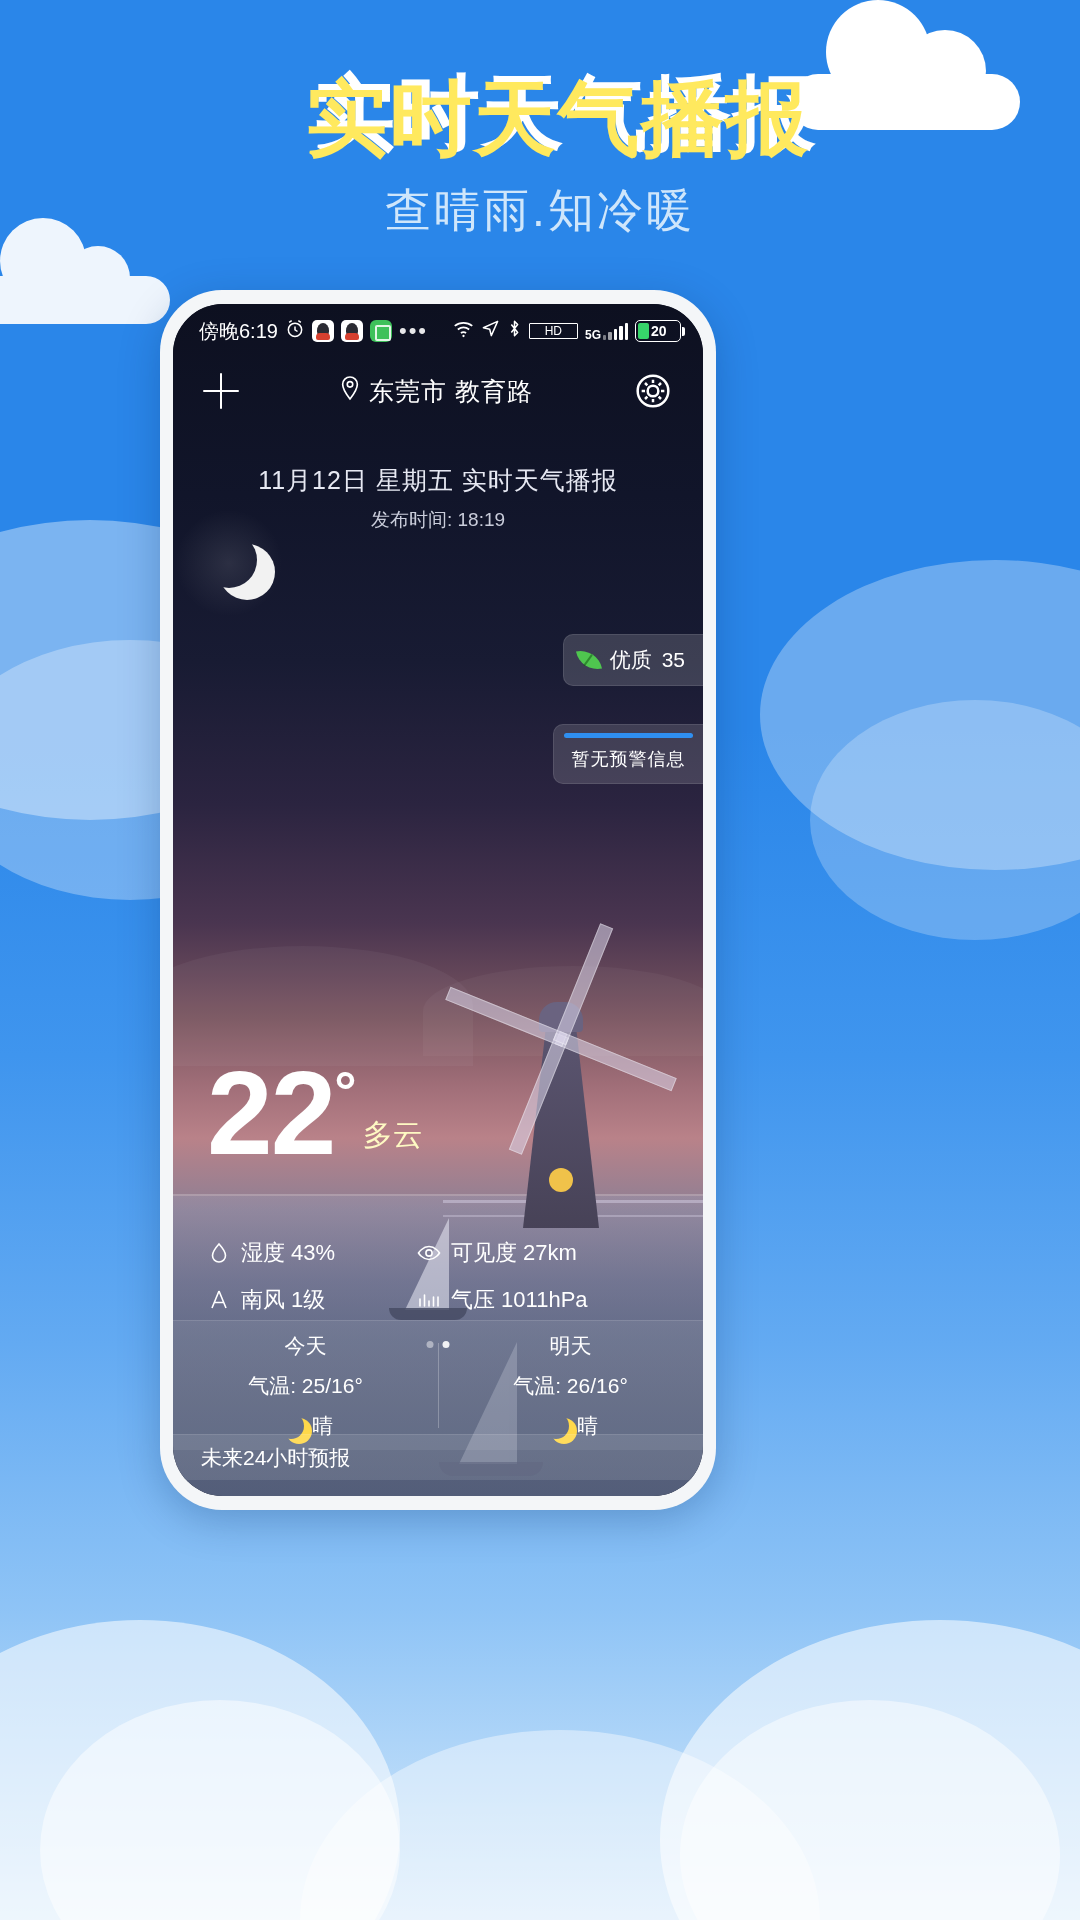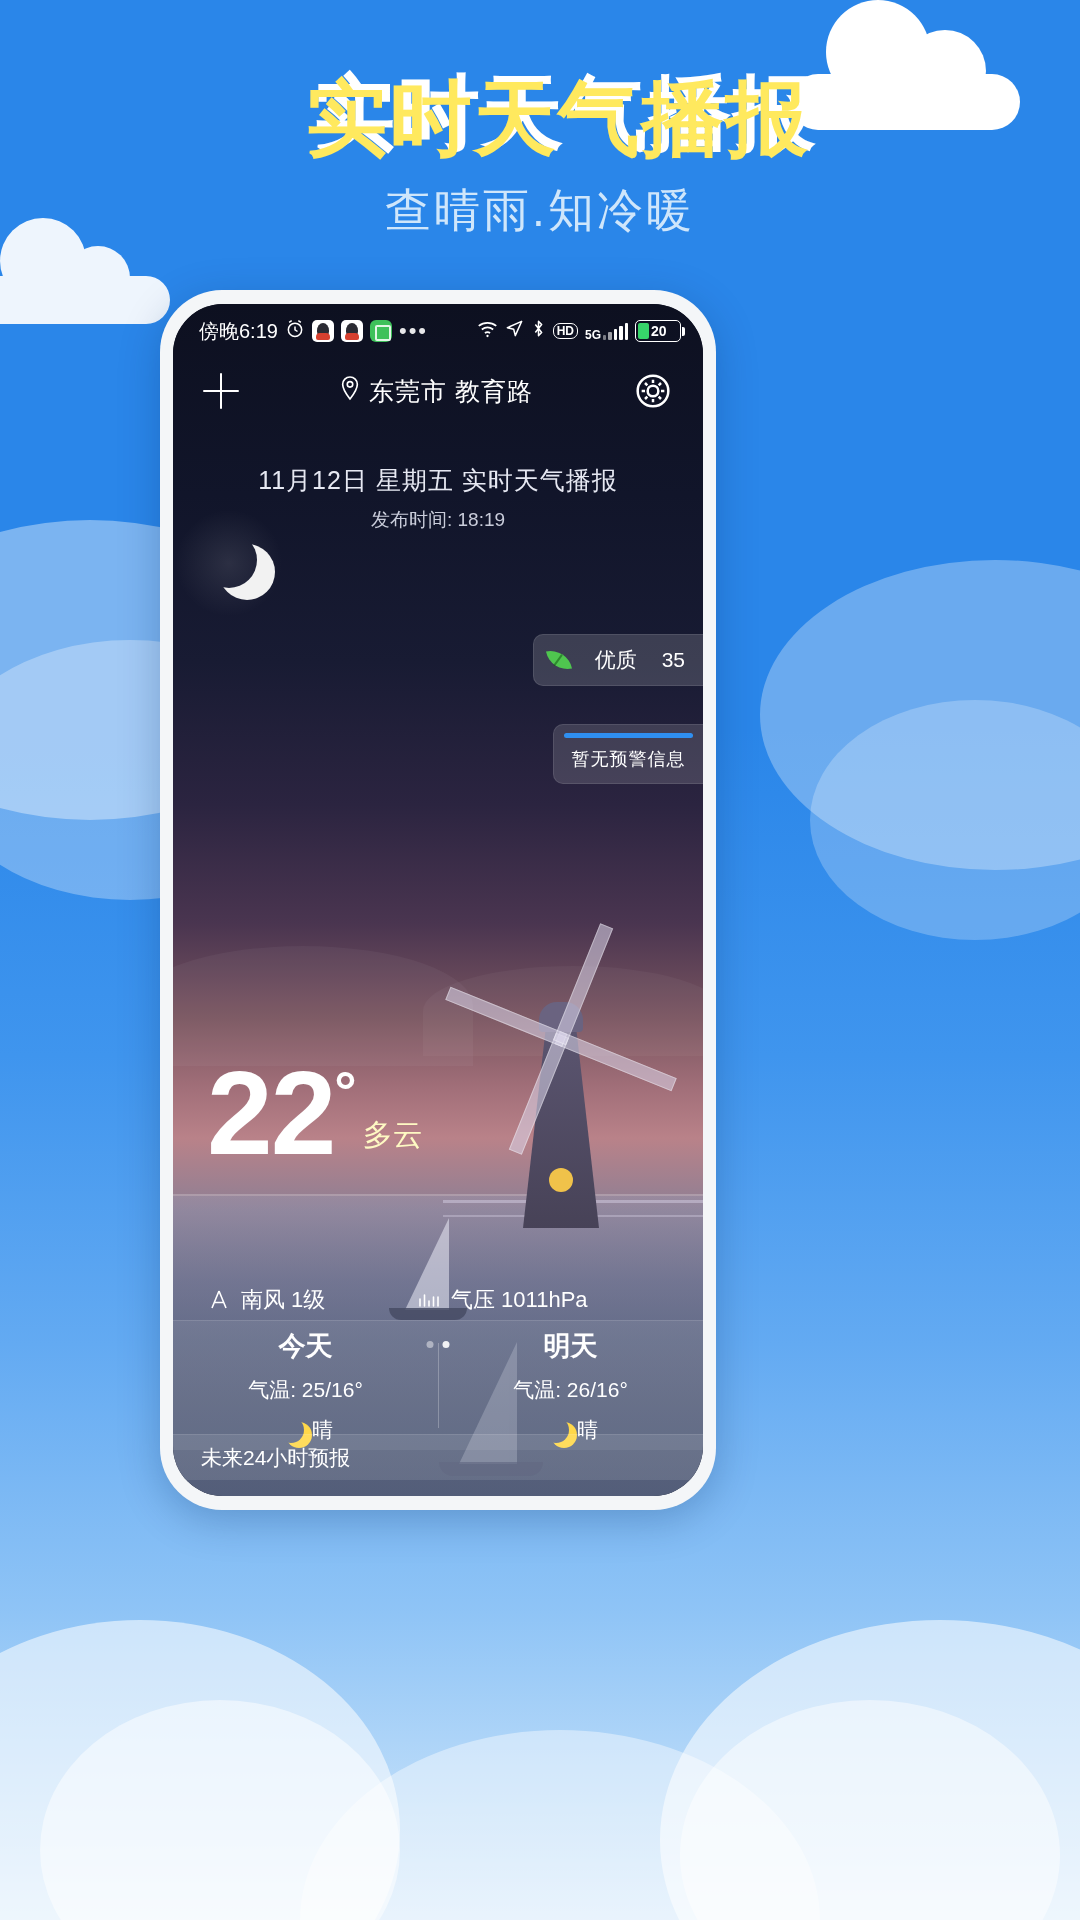--- a/index.html
+++ b/index.html
@@ -180,22 +180,22 @@
   .greenapp {
     width:22px; height:22px; background:#3ec15a; border-radius:6px;
     position:relative;
   }
   .greenapp::after{
     content:''; position:absolute; left:5px; top:5px; width:12px; height:12px;
     border:2px solid rgba(255,255,255,0.85); border-radius:2px;
   }
   .dots { letter-spacing:2px; font-size:22px; opacity:0.9; line-height:0.6; }
   .hd {
-    font-size:12px; font-weight:bold; border:1.6px solid #fff; border-radius:7px;
-    padding:0 3px; line-height:14px; color:#fff;
+    font-size:12px; font-weight:normal; border:1.6px solid #fff; border-radius:1px;
+    padding:0 15px; line-height:14px; color:#fff;
   }
   .fiveg { font-size:12px; font-weight:bold; line-height:10px; }
   .bars { display:flex; align-items:flex-end; gap:2px; height:17px; }
   .bars i { display:block; width:3.4px; background:#fff; border-radius:1px; }
   .bars i:nth-child(1){height:5px;opacity:.45}
   .bars i:nth-child(2){height:8px;opacity:.6}
   .bars i:nth-child(3){height:11px}
   .bars i:nth-child(4){height:14px}
   .bars i:nth-child(5){height:17px}
   .batt {
@@ -230,21 +230,21 @@
   }
   .date-main { font-size:25px; letter-spacing:1px; }
   .date-sub { font-size:19px; margin-top:10px; color:#c9ccda; }
 
   
   .aqi-badge {
     position:absolute; right:0; top:330px; z-index:6;
     background:rgba(255,255,255,0.16);
     border-radius:10px 0 0 10px;
     padding:11px 18px 11px 14px;
-    display:flex; align-items:center; gap:25px;
+    display:flex; align-items:center; gap:10px;
     color:#fff; font-size:21px;
     border:1px solid rgba(255,255,255,0.10);
     border-right:none;
   }
   .leaf {
     width:22px; height:22px; background:#4fc64f;
     border-radius:0 100% 0 100%;
     transform:rotate(-12deg);
     position:relative;
   }
@@ -289,21 +289,21 @@
     border-top:1px solid rgba(255,255,255,0.12);
   }
   .fc-col {
     flex:1; display:flex; flex-direction:column; align-items:center; justify-content:center;
     color:#fff; gap:12px; position:relative;
   }
   .fc-col + .fc-col::before {
     content:''; position:absolute; left:0; top:22px; bottom:22px; width:1px;
     background:rgba(255,255,255,0.25);
   }
-  .fc-day { font-size:27px;font-weight:bold; }
+  .fc-day { font-size:21px; }
   .fc-temp { font-size:21px; }
   .fc-cond { display:flex; align-items:center; gap:8px; font-size:21px; }
   .moon-ico {
     width:26px; height:26px; border-radius:50%;
     box-shadow:8px 5px 0 0 #ffd84a; background:transparent;
   }
 
   
   .bottombar {
     position:absolute; left:0; right:0; bottom:16px; height:46px; z-index:6;
@@ -473,20 +473,39 @@
       <div class="warn-text">暂无预警信息</div>
     </div>
 
     <div class="tempblock">
       <span class="temp-num">22</span>
       <span class="temp-deg">°</span>
       <span class="temp-desc">多云</span>
     </div>
 
     <div class="details">
+      <div class="drow">
+        <div class="dcell a">
+          <span class="dico">
+            <svg width="18" height="22" viewBox="0 0 18 22" fill="none" stroke="#fff" stroke-width="1.6">
+              <path d="M9 2C9 2 2.5 9.2 2.5 13.5a6.5 6.5 0 0 0 13 0C15.5 9.2 9 2 9 2z"></path>
+            </svg>
+          </span>
+          <span>湿度 43%</span>
+        </div>
+        <div class="dcell">
+          <span class="dico">
+            <svg width="24" height="18" viewBox="0 0 24 18" fill="none" stroke="#fff" stroke-width="1.6">
+              <path d="M1.5 9S5.5 2.5 12 2.5 22.5 9 22.5 9 18.5 15.5 12 15.5 1.5 9 1.5 9z"></path>
+              <circle cx="12" cy="9" r="3.1"></circle>
+            </svg>
+          </span>
+          <span>可见度 27km</span>
+        </div>
+      </div>
       <div class="drow">
         <div class="dcell a">
           <span class="dico">
             <svg width="20" height="22" viewBox="0 0 20 22" fill="none" stroke="#fff" stroke-width="1.6" stroke-linejoin="round">
               <path d="M10 2L3 19M10 2l7 17M5.6 13.5h8.8"></path>
             </svg>
           </span>
           <span>南风 1级</span>
         </div>
         <div class="dcell">

